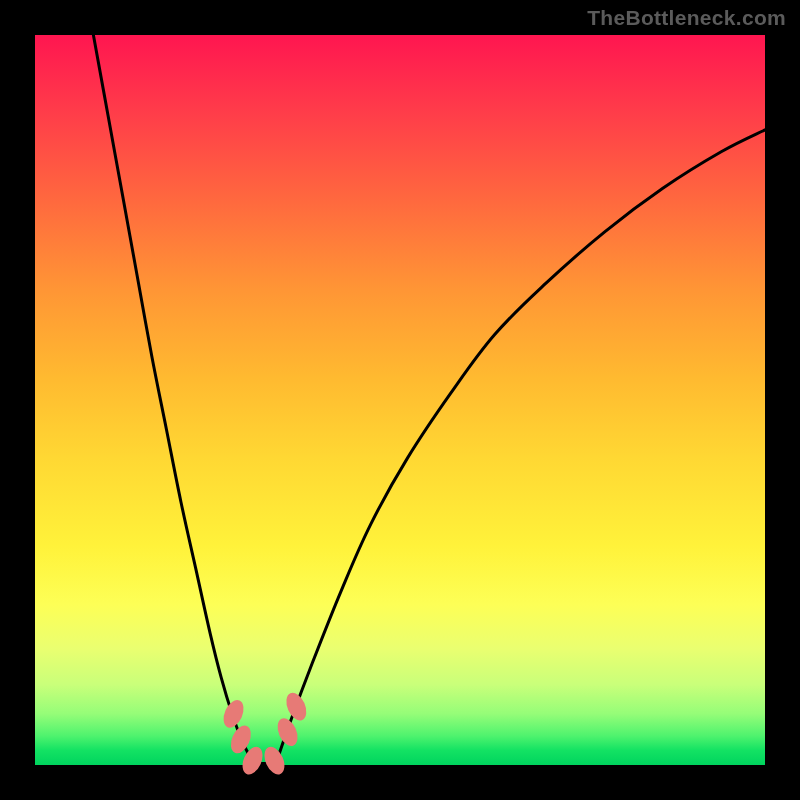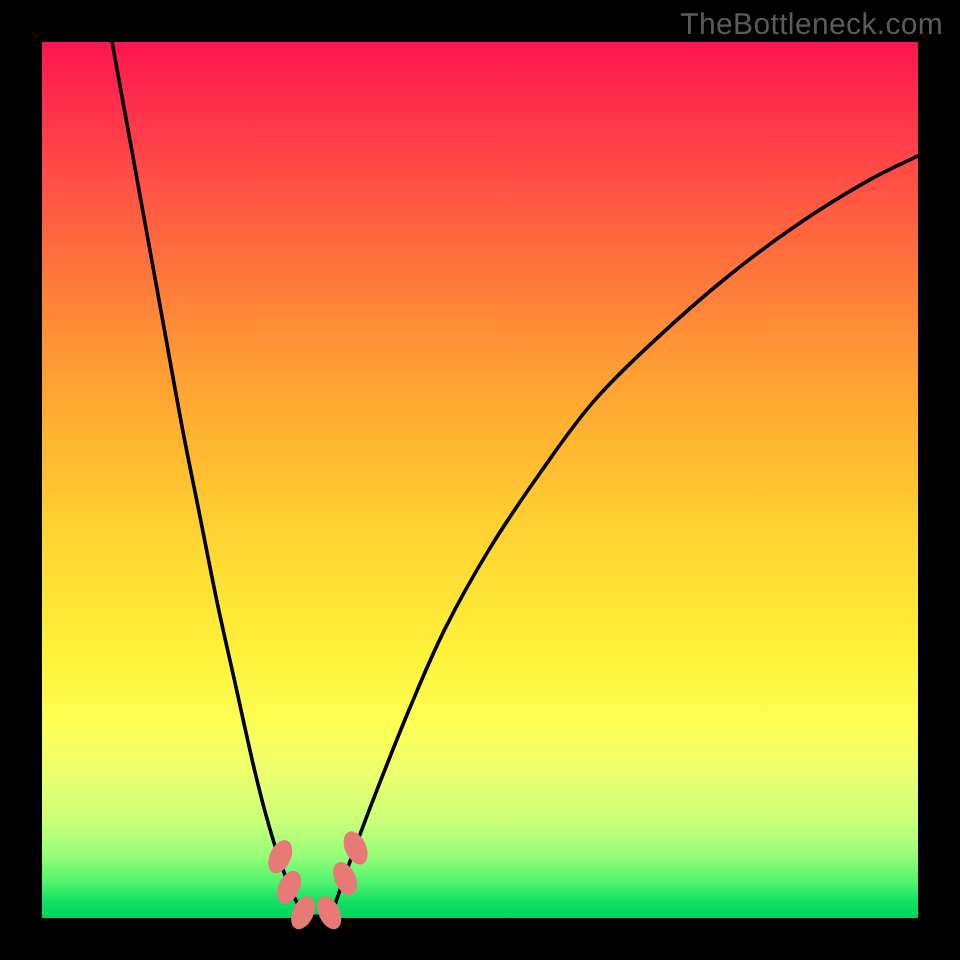--- a/index.html
+++ b/index.html
@@ -39,22 +39,22 @@
       #4ff36e 96%,
       #13e263 98%,
       #00d45e 100%
     );
   }
   .watermark {
     position: absolute;
     top: 6px;
     right: 14px;
     color: #5b5b5b;
-    font-size: 25px;
-    font-weight: 400;
+    font-size: 21px;
+    font-weight: 700;
     letter-spacing: 0.3px;
   }
   svg.curve {
     position: absolute;
     left: 0; top: 0;
     width: 730px;
     height: 730px;
     overflow: visible;
   }
   .marker {

